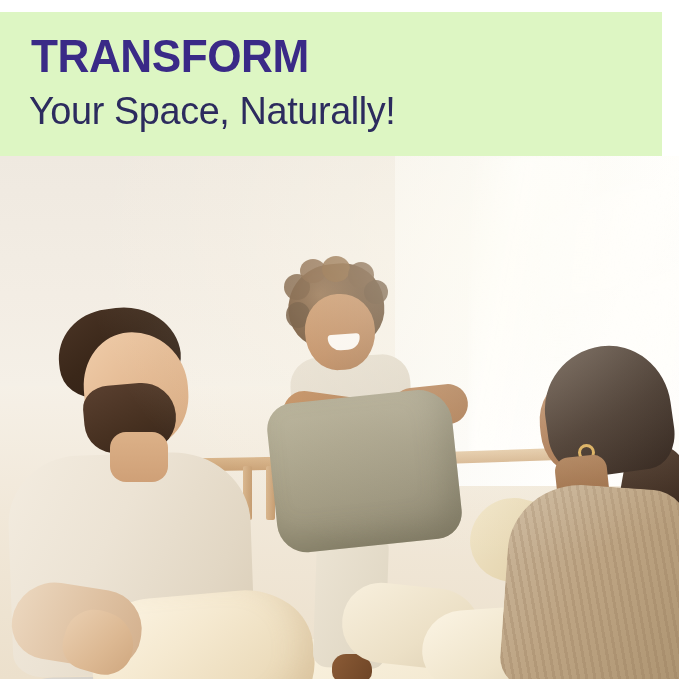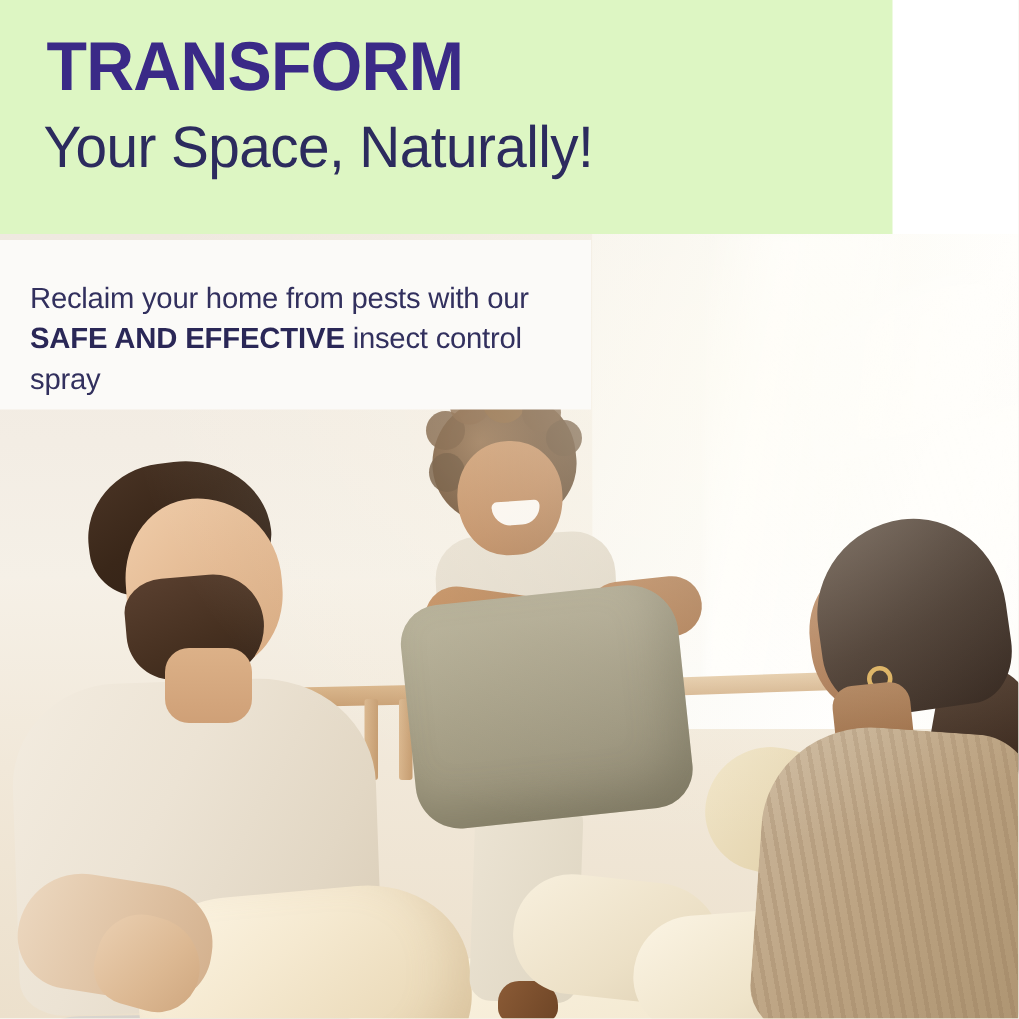--- a/index.html
+++ b/index.html
@@ -15,22 +15,22 @@
   .banner {
     position: relative;
     width: 679px;
     height: 679px;
     overflow: hidden;
   }
 
   
   .header {
     position: absolute;
-    left: 0; top: 0;
-    width: 595px;
+    left: 0; top: 12px;
+    width: 662px;
     height: 156px;
     background: #ddf6c3;
     overflow: hidden;
   }
 
   .headline {
     position: absolute;
     left: 31px;
     top: 20px;
     font-size: 46px;
@@ -497,21 +497,14 @@
     <div class="wom-hair"></div>
     <div class="wom-earring"></div>
     <div class="wom-neck"></div>
     <div class="wom-arm"></div>
     <div class="wom-hand"></div>
     <div class="wom-sweater"></div>
 
     <div class="warm-glow"></div>
   </div>
 
-  <div class="text-card">
-    <div class="card-copy">
-      <span>Reclaim your home from pests with</span>
-      <span>our </span><b>SAFE AND EFFECTIVE</b><span> insect</span>
-      <span>control spray</span>
-    </div>
-  </div>
 
 </div>
 
 </body></html>

